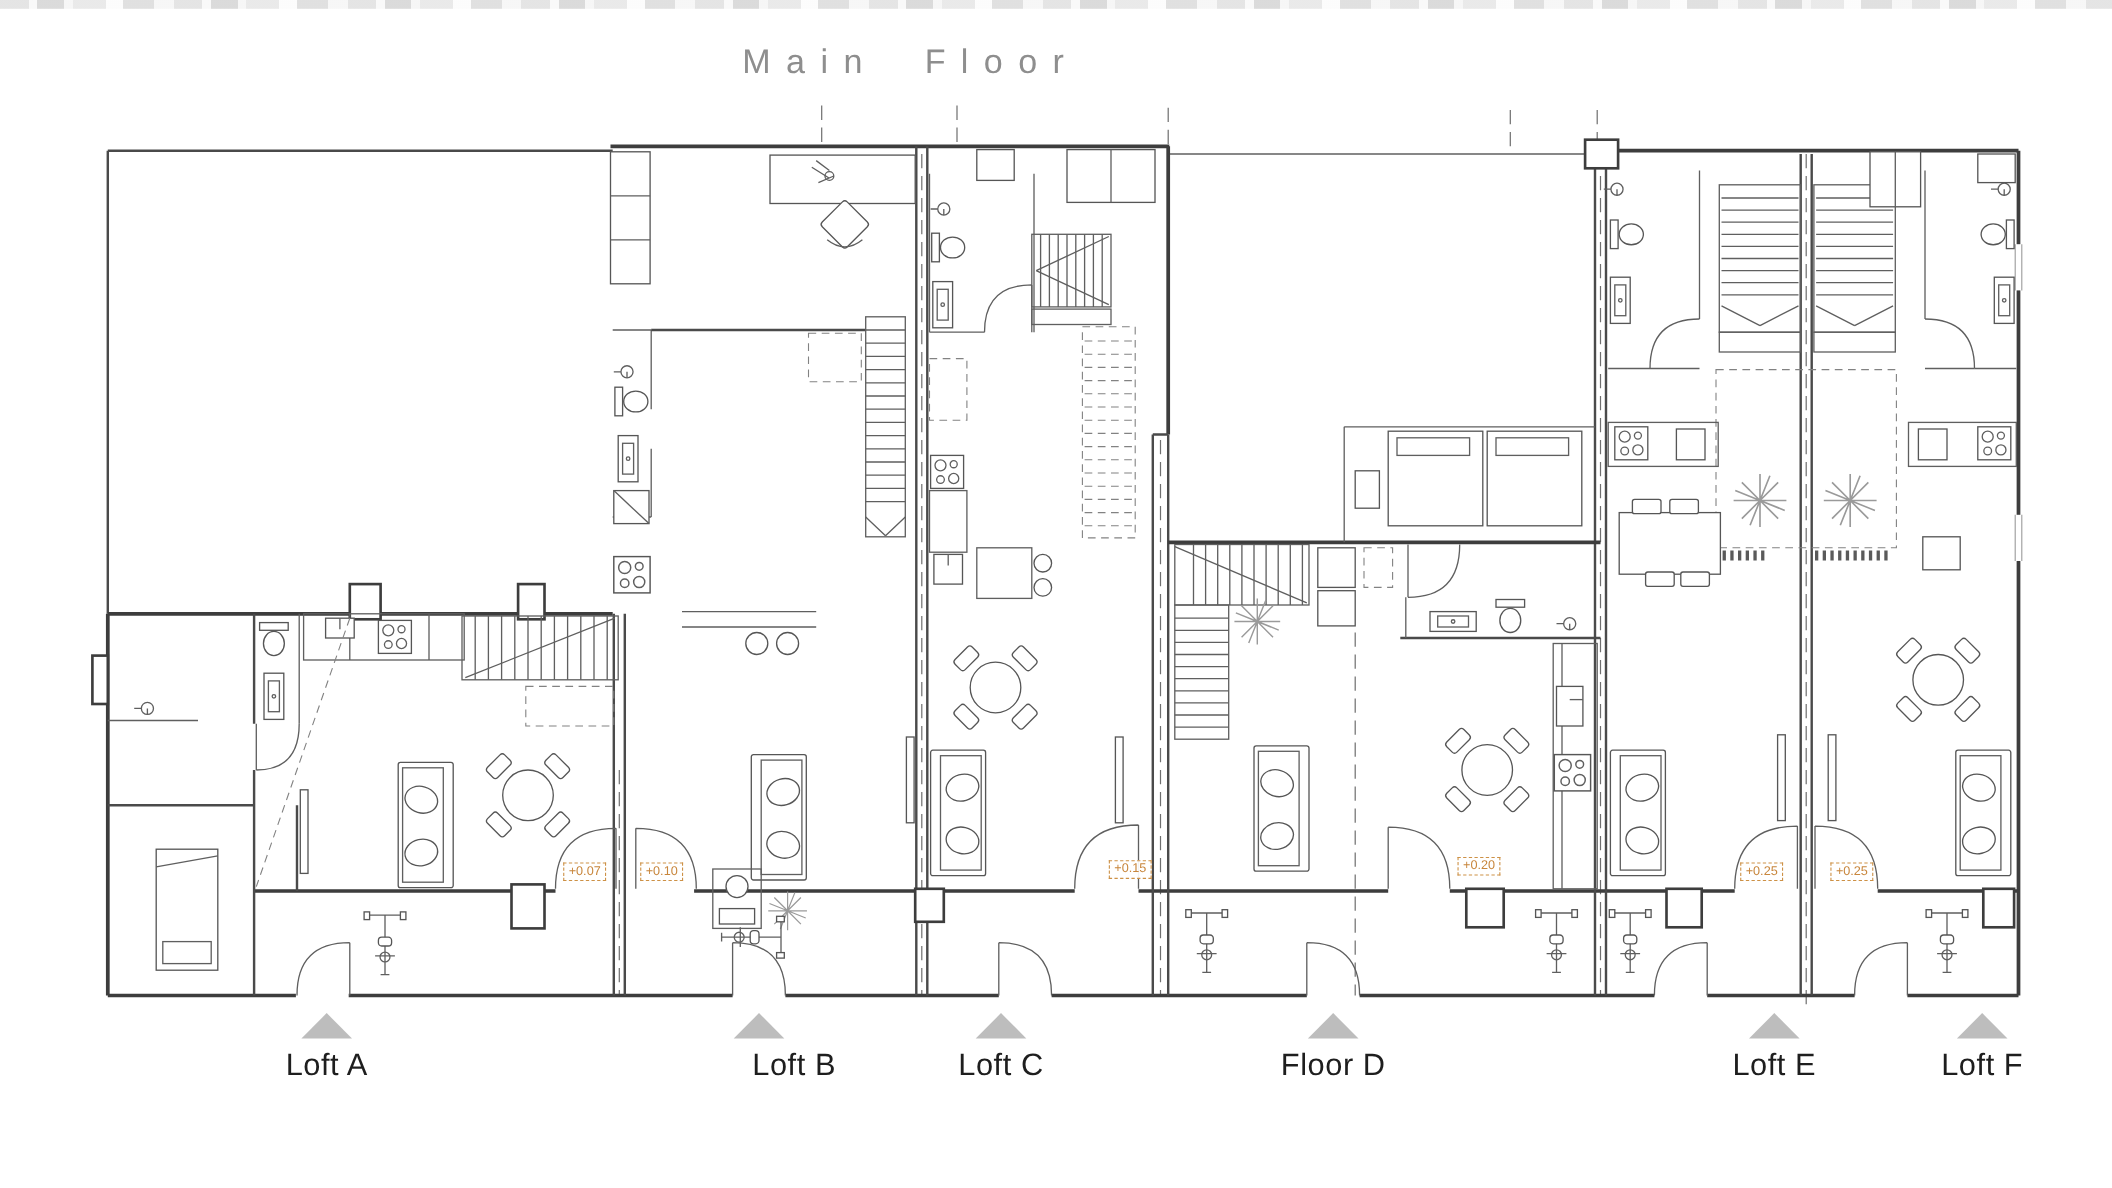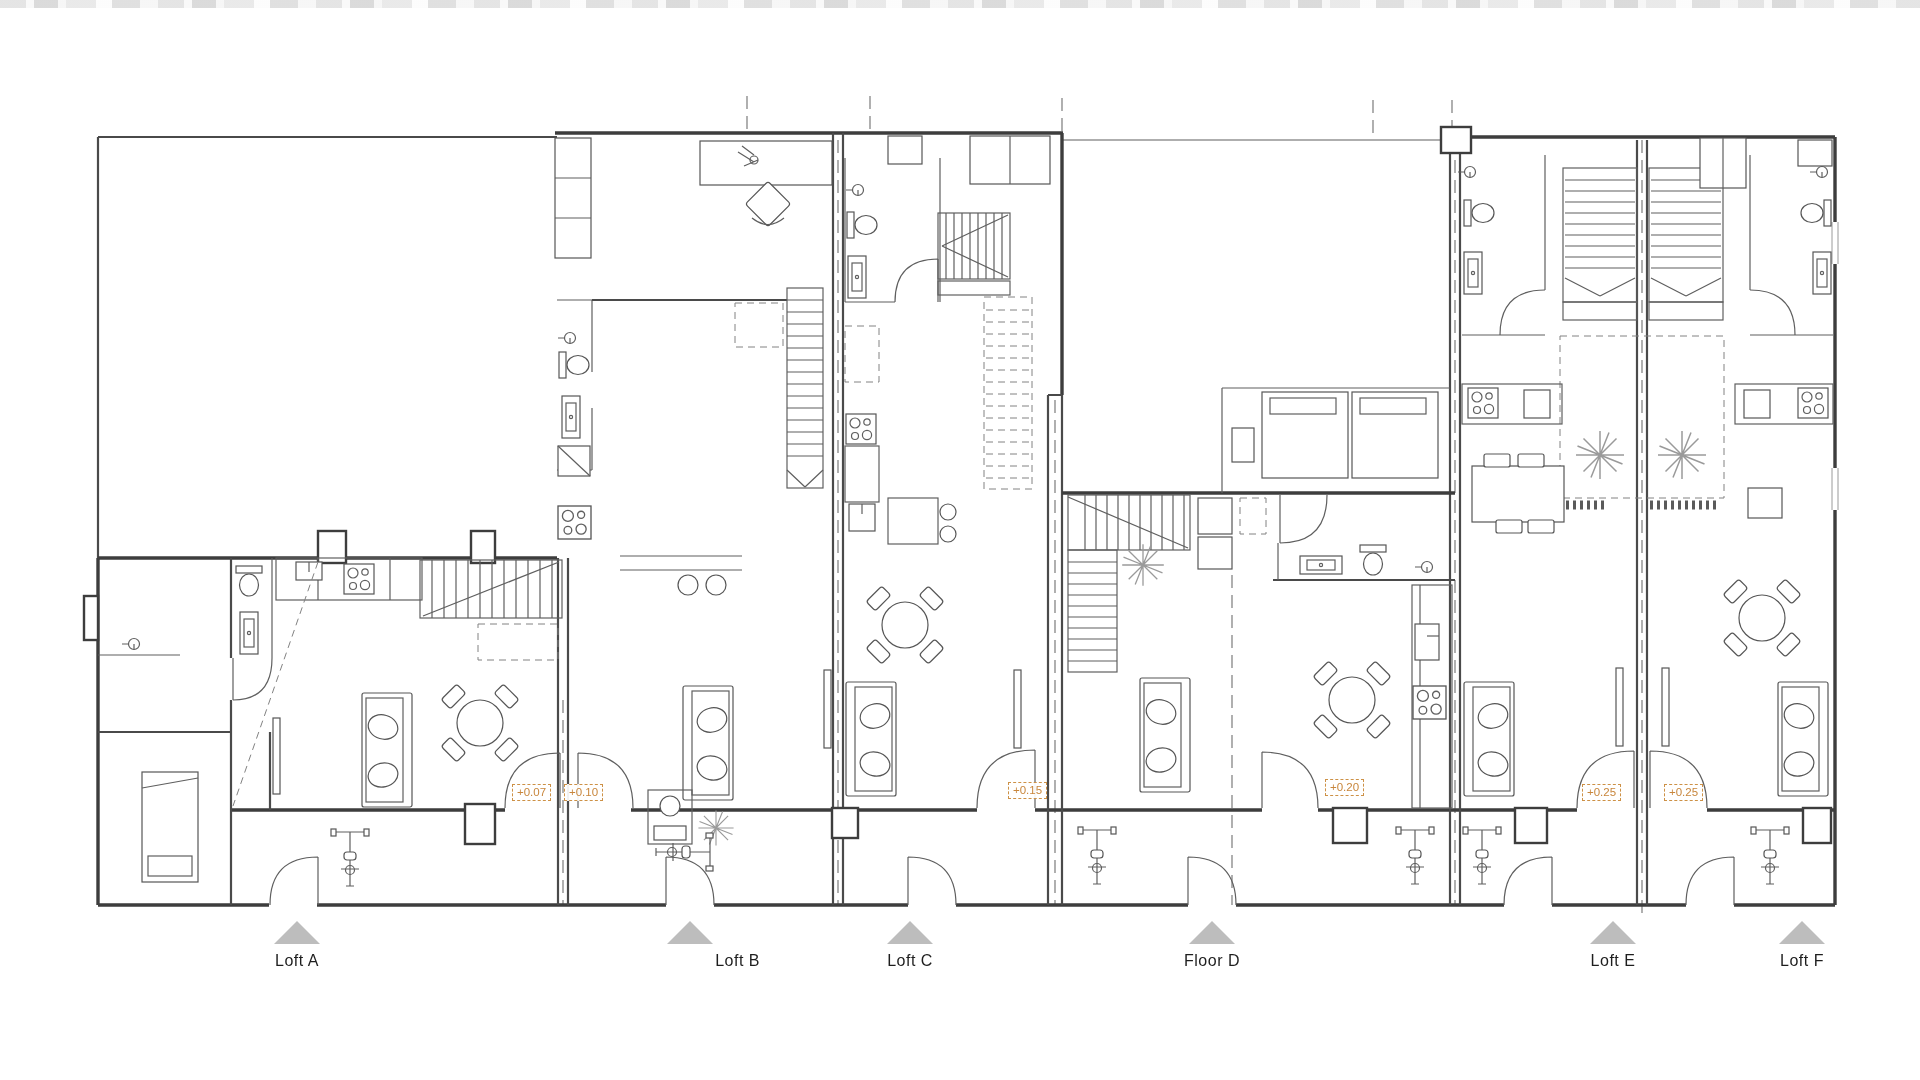--- a/index.html
+++ b/index.html
@@ -16,29 +16,30 @@
   .t{stroke:#5f5f5f;stroke-width:1.2;fill:none;}
   .f{stroke:#565656;stroke-width:1.2;fill:#ffffff;}
   .d{stroke:#828282;stroke-width:1;fill:none;stroke-dasharray:7 5;}
   .d2{stroke:#6f6f6f;stroke-width:1.1;fill:none;stroke-dasharray:13 7;}
   .lt{stroke:#9a9a9a;stroke-width:1;fill:none;}
   .col{stroke:#3d3d3d;stroke-width:2.4;fill:#ffffff;}
   .tick{stroke:#5a5a5a;stroke-width:9;stroke-dasharray:3 4;fill:none;}
   .entry{position:absolute;width:140px;margin-left:-70px;text-align:center;top:921px;}
   .entry .tri{width:0;height:0;border-left:23px solid transparent;border-right:23px solid transparent;
               border-bottom:23px solid #bdbdbd;margin:0 auto;}
-  .entry .lbl{display:block;margin-top:8px;font-size:16px;color:#1e1e1e;letter-spacing:.5px;}
+  .entry .lbl{display:block;margin-top:8px;font-size:28px;color:#1e1e1e;letter-spacing:.5px;}
   .elev{position:absolute;font-size:11.5px;color:#c8863c;border:1px dashed #cd9146;background:rgba(255,255,255,.92);
         padding:1px 4px;line-height:13px;white-space:nowrap;}
 </style>
 </head>
 <body>
 
 <div class="canvas">
   <div class="topstrip"></div>
+  <div class="title">Main Floor</div>
 
   <svg width="1920" height="1080" viewBox="0 0 1920 1080">
     <defs>
       <g id="rtable">
         <circle r="23" class="f"></circle>
         <rect x="-11" y="-44" width="22" height="13" rx="3" class="f" transform="rotate(45)"></rect>
         <rect x="-11" y="-44" width="22" height="13" rx="3" class="f" transform="rotate(135)"></rect>
         <rect x="-11" y="-44" width="22" height="13" rx="3" class="f" transform="rotate(225)"></rect>
         <rect x="-11" y="-44" width="22" height="13" rx="3" class="f" transform="rotate(315)"></rect>
       </g>
@@ -319,21 +320,21 @@
       <use href="#bike" transform="translate(350,830)"></use>
       <use href="#bike" transform="translate(712,852) rotate(90)"></use>
       <use href="#bike" transform="translate(1097,828)"></use>
       <use href="#bike" transform="translate(1415,828)"></use>
       <use href="#bike" transform="translate(1482,828)"></use>
       <use href="#bike" transform="translate(1770,828)"></use>
     </g>
   </svg>
 
   <div class="elev" style="left:512px;top:784px;">+0.07</div>
-  <div class="elev" style="left:564px;top:784px;text-align:center;">+0.10</div>
+  <div class="elev" style="left:582px;top:784px;text-align:center;">+0.10</div>
   <div class="elev" style="left:1008px;top:782px;">+0.15</div>
   <div class="elev" style="left:1325px;top:779px;">+0.20</div>
   <div class="elev" style="left:1582px;top:784px;">+0.25</div>
   <div class="elev" style="left:1664px;top:784px;">+0.25</div>
 
   <div class="entry" style="left:297px;">
     <div class="tri"></div>
     <span class="lbl">Loft A</span>
   </div>
   <div class="entry" style="left:690px;text-align:right;">

